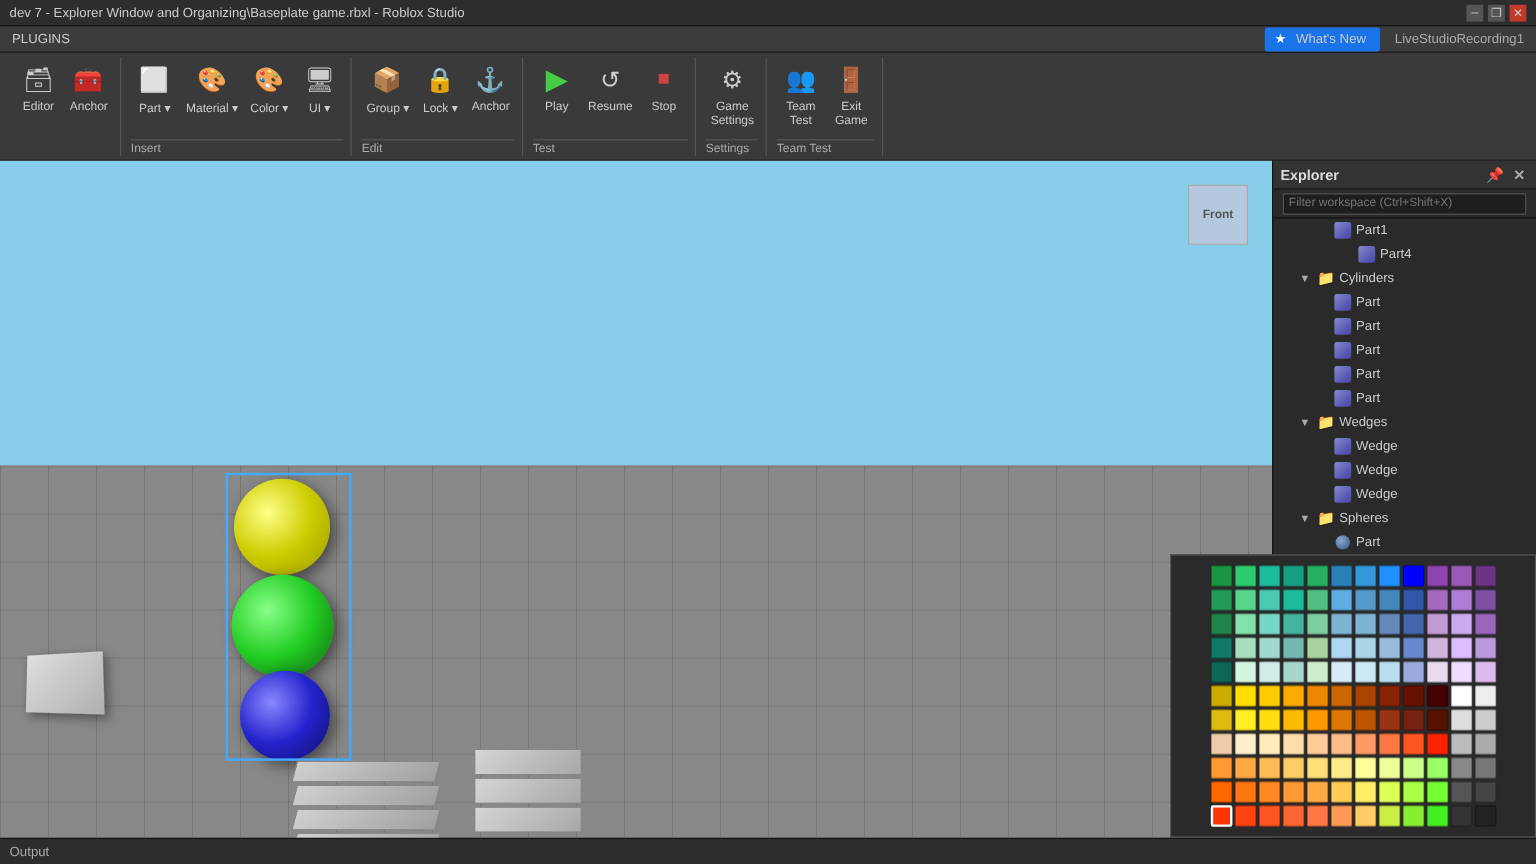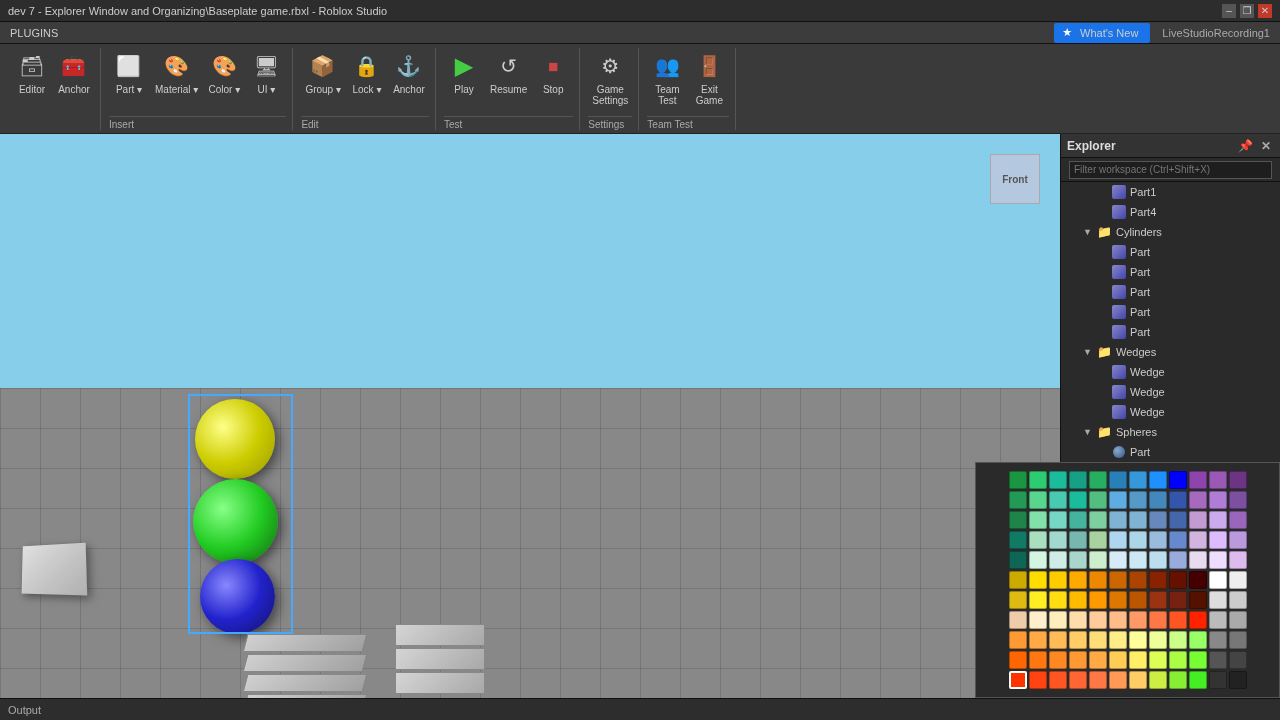--- a/index.html
+++ b/index.html
@@ -375,21 +375,21 @@
         <div class="tree-item" style="padding-left: 36px;">
           <span class="expander"></span>
           <span class="item-icon">
               <div class="part-icon"></div>
             </span>
           <span>Part1</span>
         </div>
 
 
 
-        <div class="tree-item" style="padding-left: 36px;">
+        <div class="tree-item" style="padding-left: 56px;">
           <span class="expander"></span>
           <span class="item-icon">
               <div class="part-icon"></div>
             </span>
           <span>Part4</span>
         </div>
 
         <div class="tree-item" style="padding-left: 22px;">
           <span class="expander">▼</span>
           <span class="item-icon folder-icon">📁</span>

